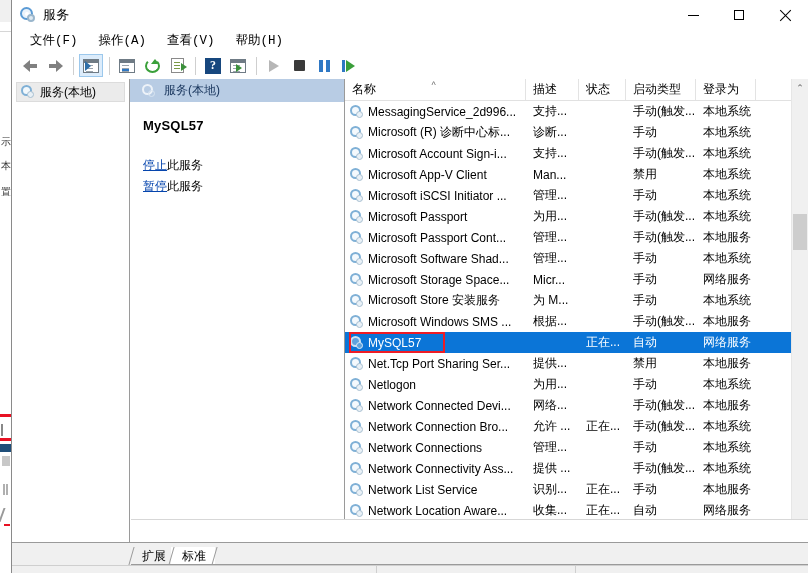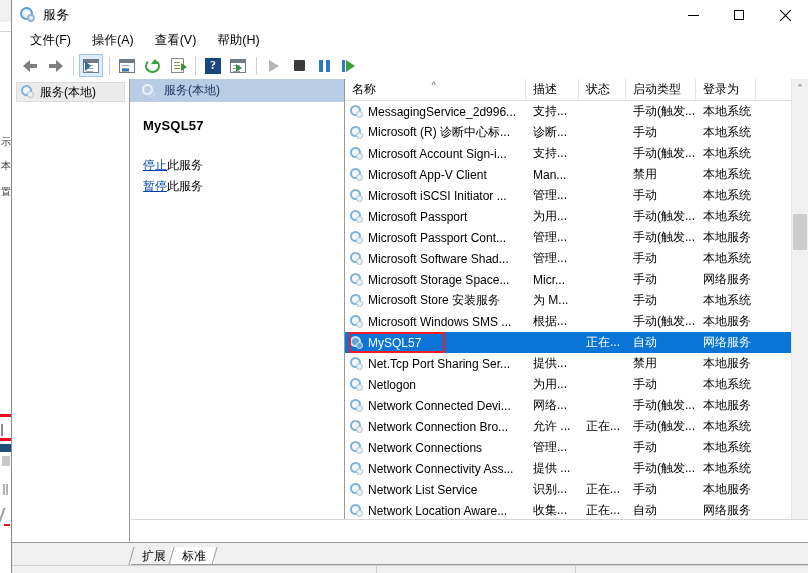--- a/index.html
+++ b/index.html
@@ -126,20 +126,21 @@
     display: flex;
     align-items: center;
     padding-left: 9px;
     font-size: 12.5px;
   }
   .menu-item {
     padding: 2px 9px 3px 9px;
     margin-right: 3px;
     cursor: default;
     white-space: nowrap;
+    font-family: Liberation Mono, monospace;
   }
 
   
   .toolbar {
     height: 27px;
     background: #ffffff;
     border-bottom: 1px solid #d9d9d9;
     display: flex;
     align-items: center;
     padding-left: 6px;

